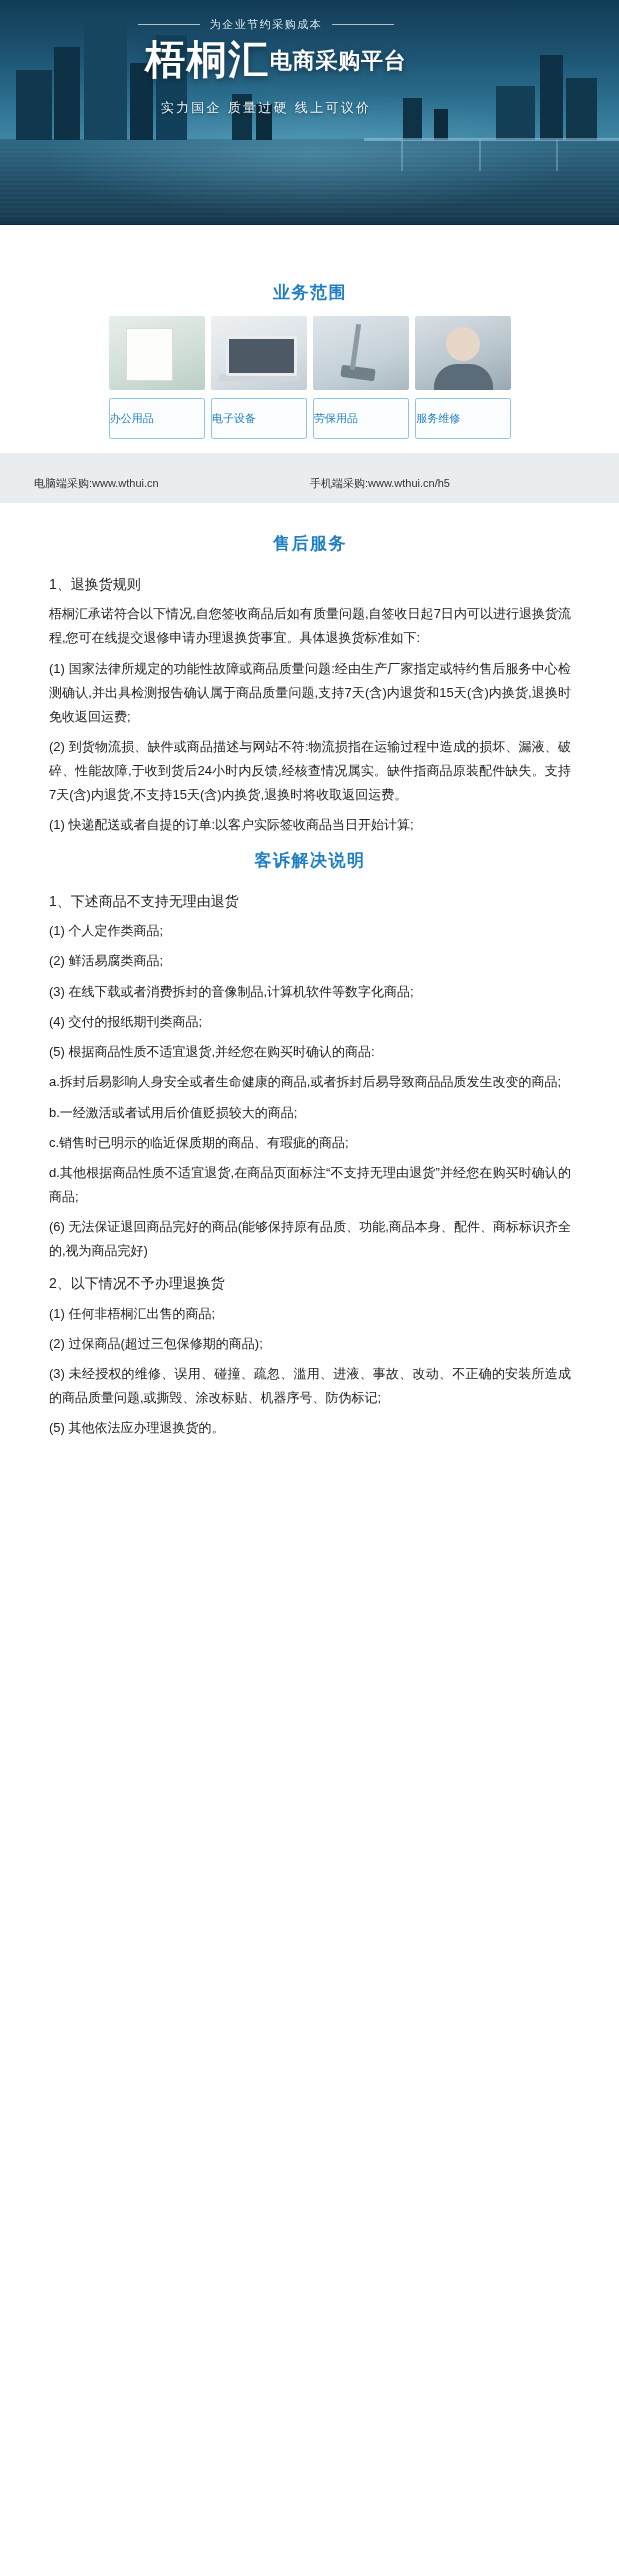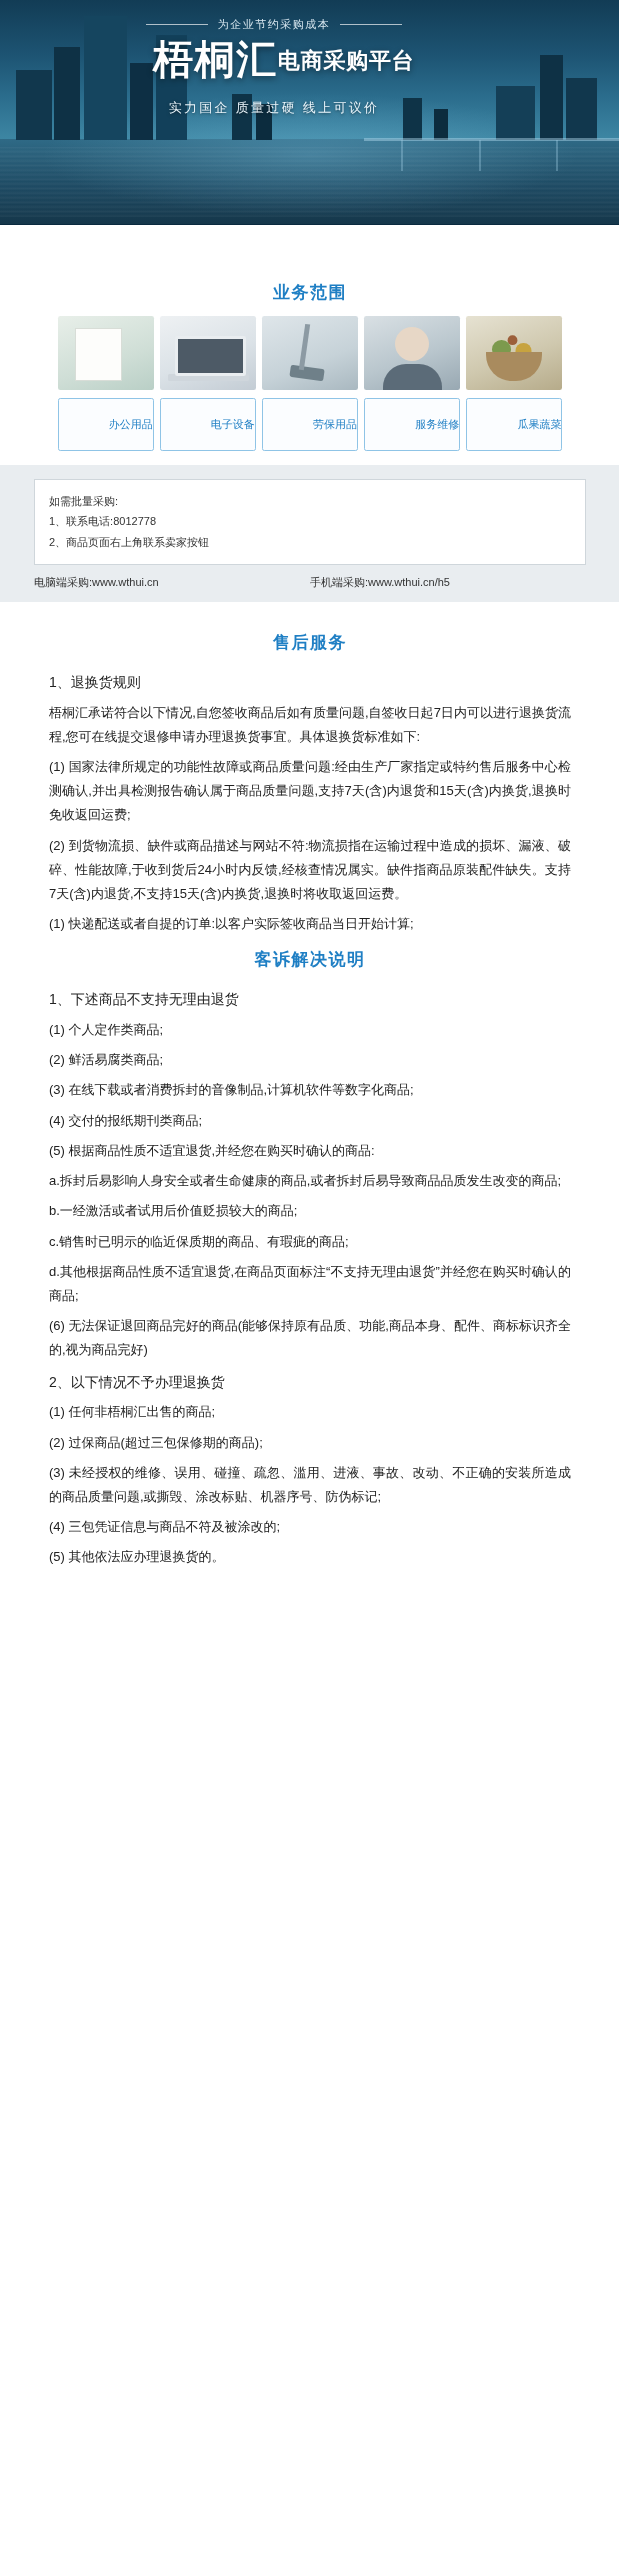--- a/index.html
+++ b/index.html
@@ -50,21 +50,21 @@
     background: rgba(180,220,240,0.45);
   }
   .bridge-pier {
     position: absolute; bottom: 54px; width: 2.3px; height: 31px; background: rgba(160,205,230,0.35);
   }
   .reflection {
     position: absolute; left: 0; top: 147px; width: 620px; height: 70px;
     background: repeating-linear-gradient(180deg, rgba(255,255,255,0.05) 0px, rgba(255,255,255,0.0) 2.3px, rgba(255,255,255,0.04) 4.6px);
   }
   .hero-content {
-    position: absolute; left: 12px; top: 17px; width: 524px; text-align: center;
+    position: absolute; left: 4px; top: 17px; width: 524px; text-align: center;
     color: #fff;
   }
   .hero-kicker {
     font-size: 11px; letter-spacing: 1.5px; color: #e7f3fa; opacity: .95;
     display: flex; align-items: center; justify-content: center; gap: 9.3px;
   }
   .hero-kicker .rule { display: block; width: 62px; height: 0.8px; background: rgba(255,255,255,.7); }
   .hero-title {
     font-family: "Liberation Serif", serif;
     font-size: 40px; font-weight: bold; letter-spacing: 1.5px;
@@ -92,24 +92,24 @@
   }
   .cards {
     display: flex; justify-content: center; gap: 6.2px; padding: 0 46px;
   }
   .card { width: 96px; }
   .card-img {
     width: 96px; height: 74px; border-radius: 2.3px; overflow: hidden;
     position: relative;
   }
   .card-label {
-    margin-top: 7.7px; text-align: right;
+    margin-top: 7.7px; text-align: left;
     color: #1f7fc4; font-size: 11px;
     border: 0.8px solid #8fc4e6; border-radius: 2.3px;
-    padding: 18px 0; background: #fbfdff;
+    padding: 12px 0; background: #fbfdff;
   }
   
   .ph-office { background: linear-gradient(160deg,#e8efe9,#cfded6 60%,#b9cfc6); }
   .ph-office:after {
     content:""; position:absolute; left:17px; top:12.4px; width:45px; height:51px;
     background:#fdfdfb; border:0.8px solid #d8ddd7;
   }
   .ph-office:before {
     content:""; position:absolute; left:26px; top:22px; width:26px; height:2.3px;
     background:#c8cfc8; box-shadow:0 7.7px 0 #c8cfc8, 0 15.5px 0 #c8cfc8, 0 23px 0 #d9ded9;
@@ -236,34 +236,25 @@
     <div class="card">
       <div class="card-img ph-clean"></div>
       <div class="card-label">劳保用品</div>
     </div>
 
     <div class="card">
       <div class="card-img ph-repair"></div>
       <div class="card-label">服务维修</div>
     </div>
 
-    <div class="card">
-      <div class="card-img ph-veg"></div>
-      <div class="card-label">瓜果蔬菜</div>
-    </div>
 
   </div>
 </div>
 
 <div class="purchase-band">
-  <div class="purchase-box">
-    <div>如需批量采购:</div>
-    <div>1、联系电话:8012778</div>
-    <div>2、商品页面右上角联系卖家按钮</div>
-  </div>
   <div class="purchase-foot">
     <div class="pc">电脑端采购:www.wthui.cn</div>
     <div class="mb">手机端采购:www.wthui.cn/h5</div>
   </div>
 </div>
 
 <div class="content">
 
   <div class="blue-head">售后服务</div>
 
@@ -285,17 +276,16 @@
   <p class="para">a.拆封后易影响人身安全或者生命健康的商品,或者拆封后易导致商品品质发生改变的商品;</p>
   <p class="para">b.一经激活或者试用后价值贬损较大的商品;</p>
   <p class="para">c.销售时已明示的临近保质期的商品、有瑕疵的商品;</p>
   <p class="para">d.其他根据商品性质不适宜退货,在商品页面标注“不支持无理由退货”并经您在购买时确认的商品;</p>
   <p class="para">(6) 无法保证退回商品完好的商品(能够保持原有品质、功能,商品本身、配件、商标标识齐全的,视为商品完好)</p>
 
   <div class="h-item">2、以下情况不予办理退换货</div>
   <p class="para">(1) 任何非梧桐汇出售的商品;</p>
   <p class="para">(2) 过保商品(超过三包保修期的商品);</p>
   <p class="para">(3) 未经授权的维修、误用、碰撞、疏忽、滥用、进液、事故、改动、不正确的安装所造成的商品质量问题,或撕毁、涂改标贴、机器序号、防伪标记;</p>
-  <p class="para">(4) 三包凭证信息与商品不符及被涂改的;</p>
   <p class="para">(5) 其他依法应办理退换货的。</p>
 
 </div>
 
 
 </body></html>

